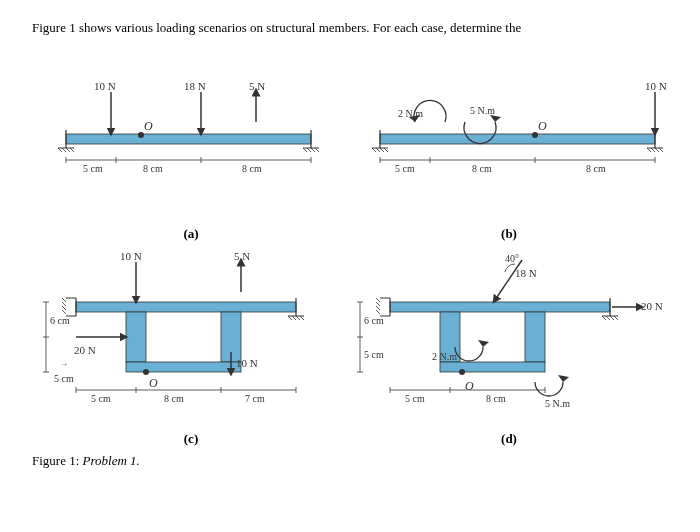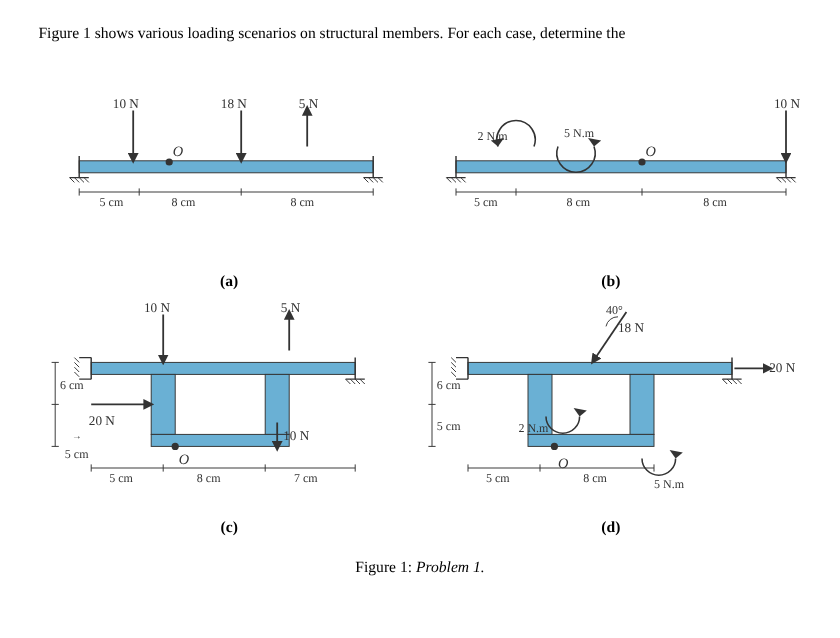--- a/index.html
+++ b/index.html
@@ -45,23 +45,22 @@
       margin-top: 4px;
     }
 
     
     .fig-quadrant svg {
       display: block;
       margin: 0 auto;
     }
 
     .caption {
-      text-align: center;
       font-size: 13px;
-      margin-top: 18px;
+      margin-top: 6px;
     }
     .caption em {
       font-style: italic;
     }
   </style>
 </head>
 <body>
 
 <div class="page">
 

